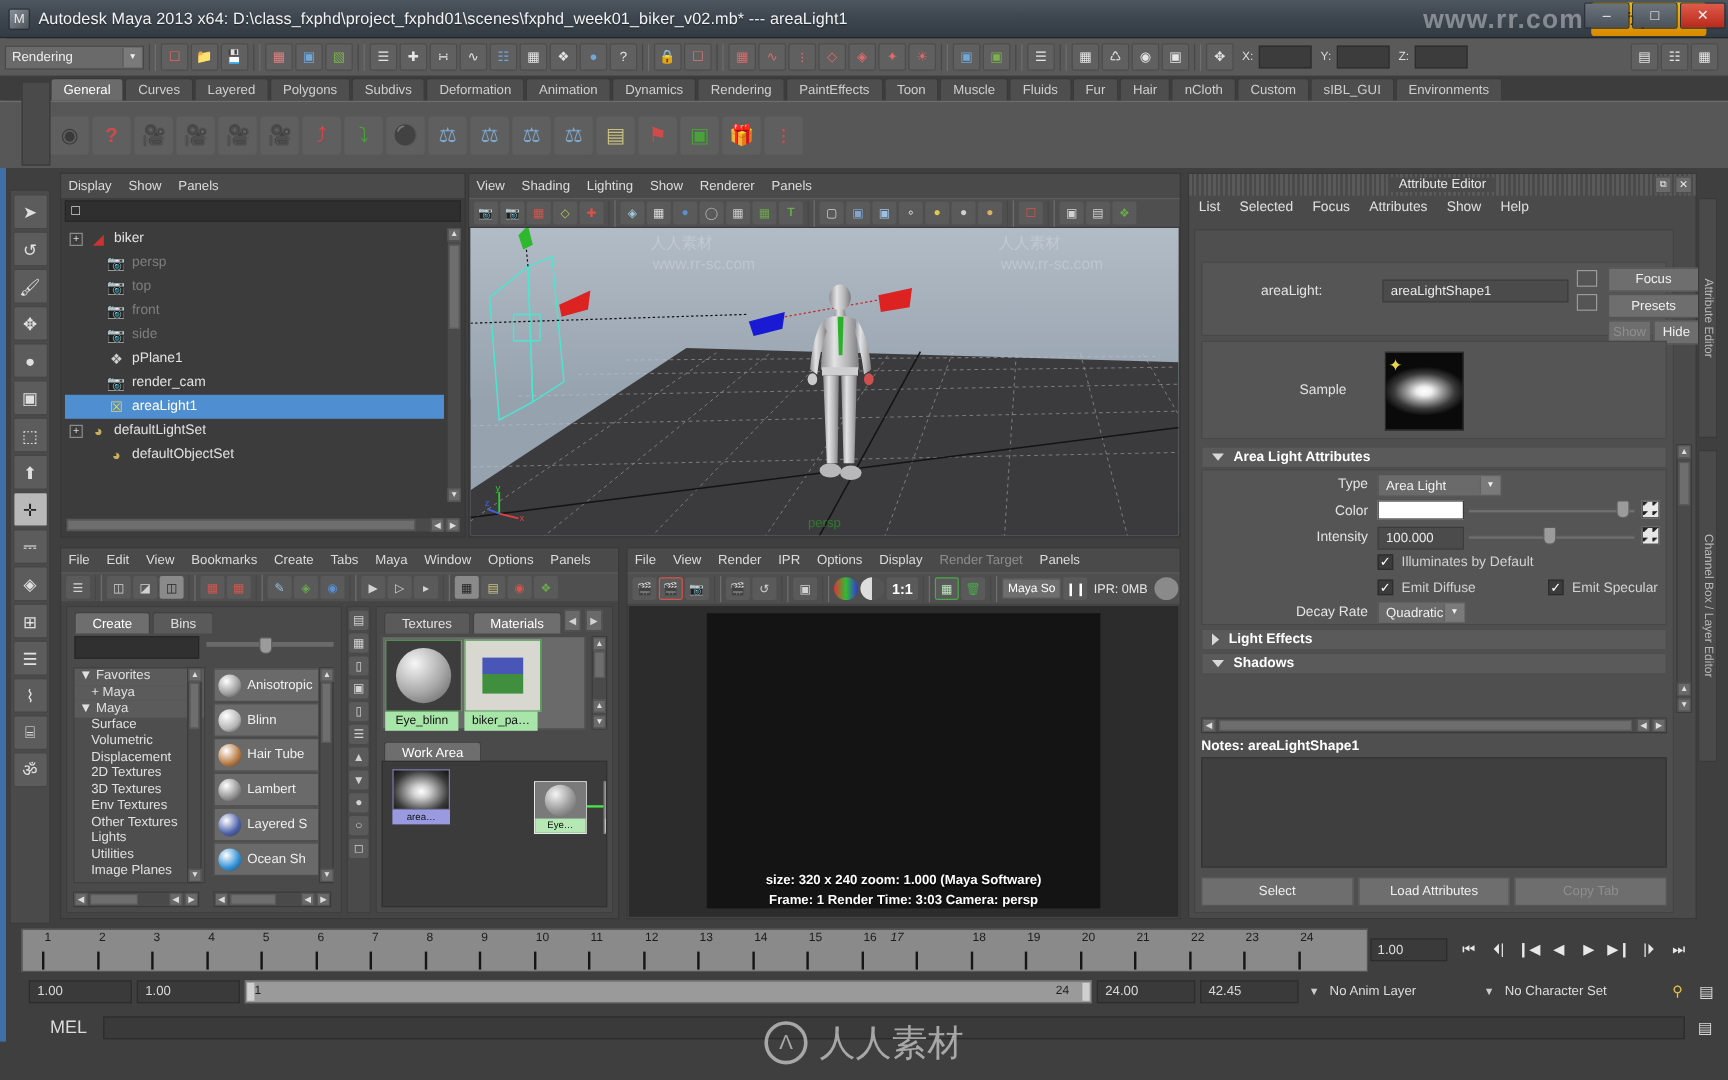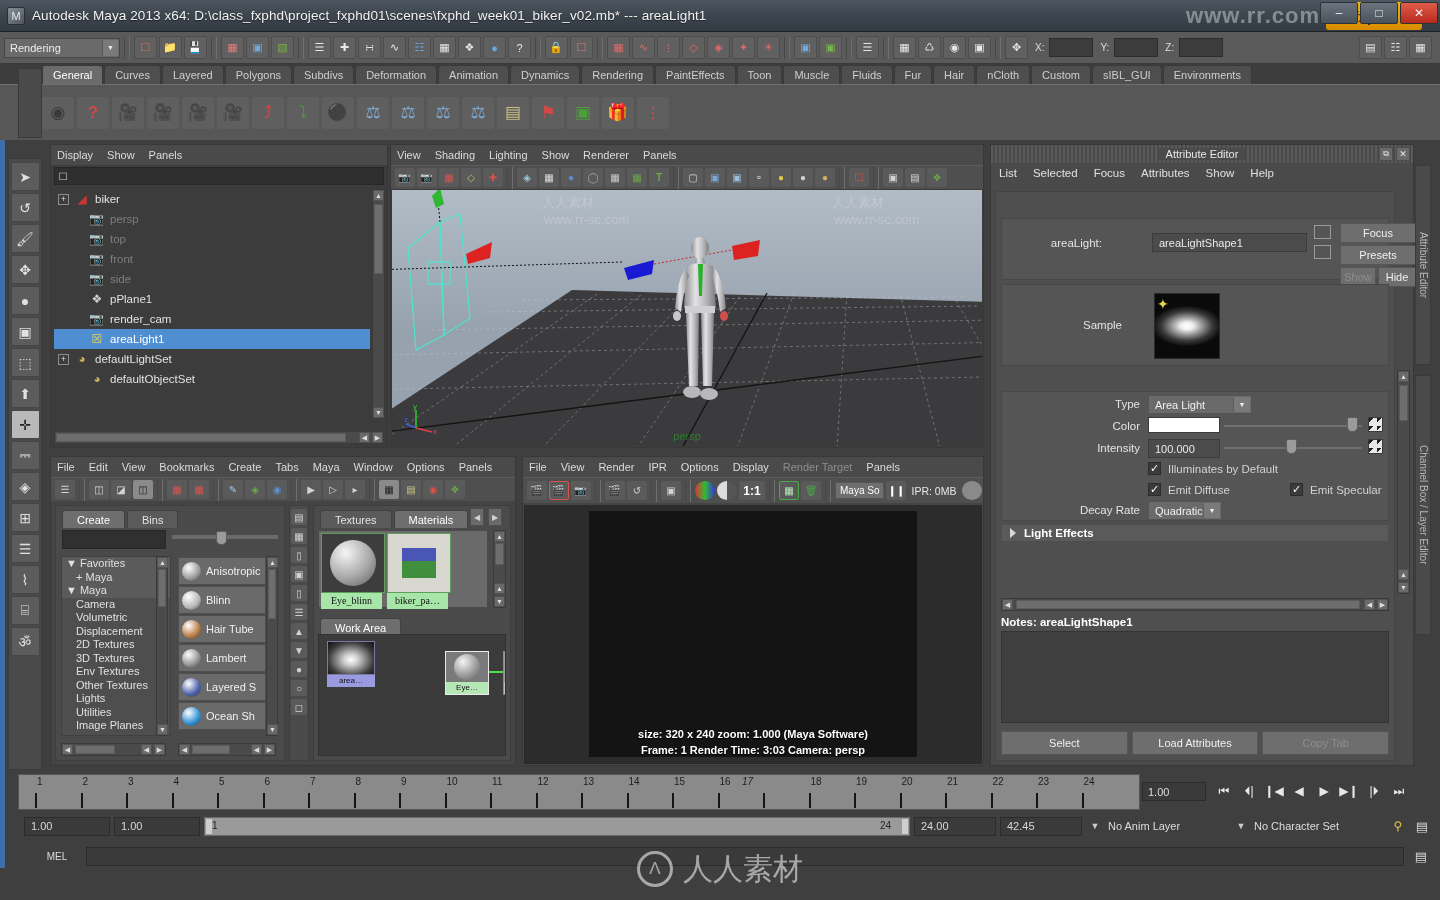--- a/index.html
+++ b/index.html
@@ -200,21 +200,21 @@
   .node-item {
     height:28px; background:#6a6a6a; border:1px solid #4e4e4e; margin:1px 0;
     display:flex; align-items:center; gap:5px; padding-left:3px; font-size:11px; color:#f0f0f0;
     overflow:hidden;
   }
   .node-ball { width:19px; height:19px; border-radius:50%; flex:0 0 auto; }
   .swatch-cell { width:64px; }
   .swatch-img { width:64px; height:60px; border:1px solid #5a9f5a; }
   .swatch-lbl {
     width:61px; height:16px; background:#a8e5a8; color:#111; font-size:10px;
-    font-family:Liberation Serif, serif; text-align:center; line-height:16px; overflow:hidden;
+    font-family:Liberation Sans, sans-serif; text-align:center; line-height:16px; overflow:hidden;
   }
 
   
   #renderview { left: 522px; top: 456px; width: 462px; height: 310px; background:#444; }
   .rv-img { position:absolute; left:1px; top:48px; right:1px; bottom:1px; background:#2c2c2c; }
   .rv-inner { position:absolute; left:50%; top:6px; transform:translateX(-50%); width:328px; height:246px; background:#141414; }
   .rv-status { position:absolute; left:0; right:0; bottom:6px; text-align:center; color:#fff; font-size:11px; font-weight:bold; line-height:16px; text-shadow:0 1px 1px #000; }
   .rv-chip { height:17px; background:#6e6e6e; border:1px solid #565656; font-size:10px; color:#fff; display:flex; align-items:center; padding:0 4px; }
 
   
@@ -277,21 +277,21 @@
   .cur-field { position:absolute; left:1142px; top:782px; width:64px; height:19px; background:#3a3a3a; border:1px solid #2c2c2c; color:#ddd; font-size:11px; display:flex; align-items:center; padding-left:5px; }
   .pbtn { width:24px; height:22px; display:flex; align-items:center; justify-content:center; color:#e8e8e8; font-size:12px; }
 
   
   #rangerow { position:absolute; left:8px; top:814px; width:1424px; height:24px; display:flex; align-items:center; gap:4px; }
   .rng-field { height:19px; background:#3a3a3a; border:1px solid #2c2c2c; color:#d8d8d8; font-size:11px; display:flex; align-items:center; padding-left:6px; }
   .rng-bar { height:19px; background:#9a9a9a; border:1px solid #6a6a6a; position:relative; }
 
   
   #melrow { position:absolute; left:8px; top:844px; width:1424px; height:24px; display:flex; align-items:center; gap:6px; }
-  .mel-lbl { font-size:10px; color:#dcdcdc; width:46px; text-align:center; }
+  .mel-lbl { font-size:15px; color:#dcdcdc; width:46px; text-align:center; }
   .mel-input { flex:1; height:19px; background:#3a3a3a; border:1px solid #2b2b2b; }
 
   
   .bottom-wm {
     position:absolute; left:0; top:838px; width:1440px; height:62px;
     display:flex; align-items:center; justify-content:center;
     font-size:30px; color:rgba(255,255,255,.55); gap:10px; pointer-events:none;
   }
   .wm-circle { width:36px; height:36px; border-radius:50%; border:3px solid rgba(255,255,255,.55); display:flex; align-items:center; justify-content:center; font-size:17px; }
   .leftblue { position:absolute; left:0; top:32px; width:5px; height:836px; background:#3f6fa8; }
@@ -694,21 +694,21 @@
           <div class="hs-tab">Bins</div>
         </div>
       <div style="position:absolute;left:6px;top:24px;width:104px;height:19px;background:#303030;border:1px solid #272727"></div>
       <div style="position:absolute;left:116px;top:29px;width:106px;height:4px;background:#6a6a6a"></div>
       <div style="position:absolute;left:160px;top:25px;width:11px;height:14px;background:#9b9b9b;border:1px solid #5c5c5c;border-radius:2px 2px 5px 5px"></div>
 
       <div style="position:absolute;left:5px;top:50px;width:110px;bottom:24px;background:#4e4e4e;border:1px solid #404040;overflow:hidden" id="hs-tree">
           <div class="tree-row hdr" style="padding-left: 4px;">▼ <span>Favorites</span></div>
           <div class="tree-row hdr" style="padding-left: 14px;">+ <span>Maya</span></div>
           <div class="tree-row hdr" style="padding-left: 4px;">▼ <span>Maya</span></div>
-          <div class="tree-row" style="padding-left: 14px;"><span>Camera</span></div>
+          <div class="tree-row" style="padding-left: 14px;"><span>Surface</span></div>
           <div class="tree-row" style="padding-left: 14px;"><span>Volumetric</span></div>
           <div class="tree-row" style="padding-left: 14px;"><span>Displacement</span></div>
           <div class="tree-row" style="padding-left: 14px;"><span>2D Textures</span></div>
           <div class="tree-row" style="padding-left: 14px;"><span>3D Textures</span></div>
           <div class="tree-row" style="padding-left: 14px;"><span>Env Textures</span></div>
           <div class="tree-row" style="padding-left: 14px;"><span>Other Textures</span></div>
           <div class="tree-row" style="padding-left: 14px;"><span>Lights</span></div>
           <div class="tree-row" style="padding-left: 14px;"><span>Utilities</span></div>
           <div class="tree-row" style="padding-left: 14px;"><span>Image Planes</span></div>
         </div>
@@ -902,20 +902,24 @@
         <div class="ae-btn" style="position:absolute;left:376px;top:48px;width:38px">Hide</div>
       </div>
 
       <div style="position:absolute;left:5px;top:92px;right:5px;height:82px;background:#555;border:1px solid #484848">
         <div class="ae-lbl" style="position:absolute;left:60px;top:34px;width:60px">Sample</div>
         <div style="position:absolute;left:152px;top:8px;width:66px;height:66px;background:radial-gradient(ellipse 55% 32% at 50% 50%, #ffffff 0%, #efefef 18%, #9b9b9b 42%, #3a3a3a 72%, #0a0a0a 100%);border:1px solid #2a2a2a">
           <div style="position:absolute;left:2px;top:2px;font-size:14px;color:#e8d44a">✦</div>
         </div>
       </div>
 
+      <div class="sec-hdr" style="position:absolute;left:5px;top:180px;right:5px">
+        <span class="tri"></span>
+        <span>Area Light Attributes</span>
+      </div>
       <div style="position:absolute;left:5px;top:199px;right:5px;height:130px;background:#555;border:1px solid #484848">
         <div class="ae-lbl" style="position:absolute;left:60px;top:6px;width:78px">Type</div>
         <div class="dropdown" style="position:absolute;left:146px;top:3px;width:104px">
           <span>Area Light</span>
           <span class="dd-arw">▼</span>
         </div>
 
         <div class="ae-lbl" style="position:absolute;left:60px;top:28px;width:78px">Color</div>
         <div style="position:absolute;left:146px;top:25px;width:72px;height:16px;background:#ffffff;border:1px solid #3a3a3a"></div>
         <div class="slider-track" style="position:absolute;left:222px;top:32px;width:138px"></div>
@@ -946,20 +950,24 @@
           <span>Quadratic</span>
           <span class="dd-arw">▼</span>
         </div>
       </div>
 
       <div class="sec-hdr" style="position:absolute;left:5px;top:332px;right:5px">
         <span class="tri right"></span>
         <span>Light Effects</span>
       </div>
 
+      <div class="sec-hdr" style="position:absolute;left:5px;top:352px;right:5px">
+        <span class="tri"></span>
+        <span>Shadows</span>
+      </div>
 
       <div class="vscroll" style="right:-16px;top:178px;height:224px;width:13px">
         <div class="sc-arrow" style="position:absolute;left:0;top:0">▲</div>
         <div class="vthumb" style="top:14px;height:36px"></div>
         <div class="sc-arrow" style="position:absolute;left:0;bottom:13px">▲</div>
         <div class="sc-arrow" style="position:absolute;left:0;bottom:0">▼</div>
       </div>
       <div class="hscroll" style="left:5px;right:5px;top:406px;height:13px;bottom:auto">
         <div class="sc-arrow" style="position:absolute;left:0;top:0">◀</div>
         <div class="hthumb" style="left:14px;right:28px;width:auto"></div>

